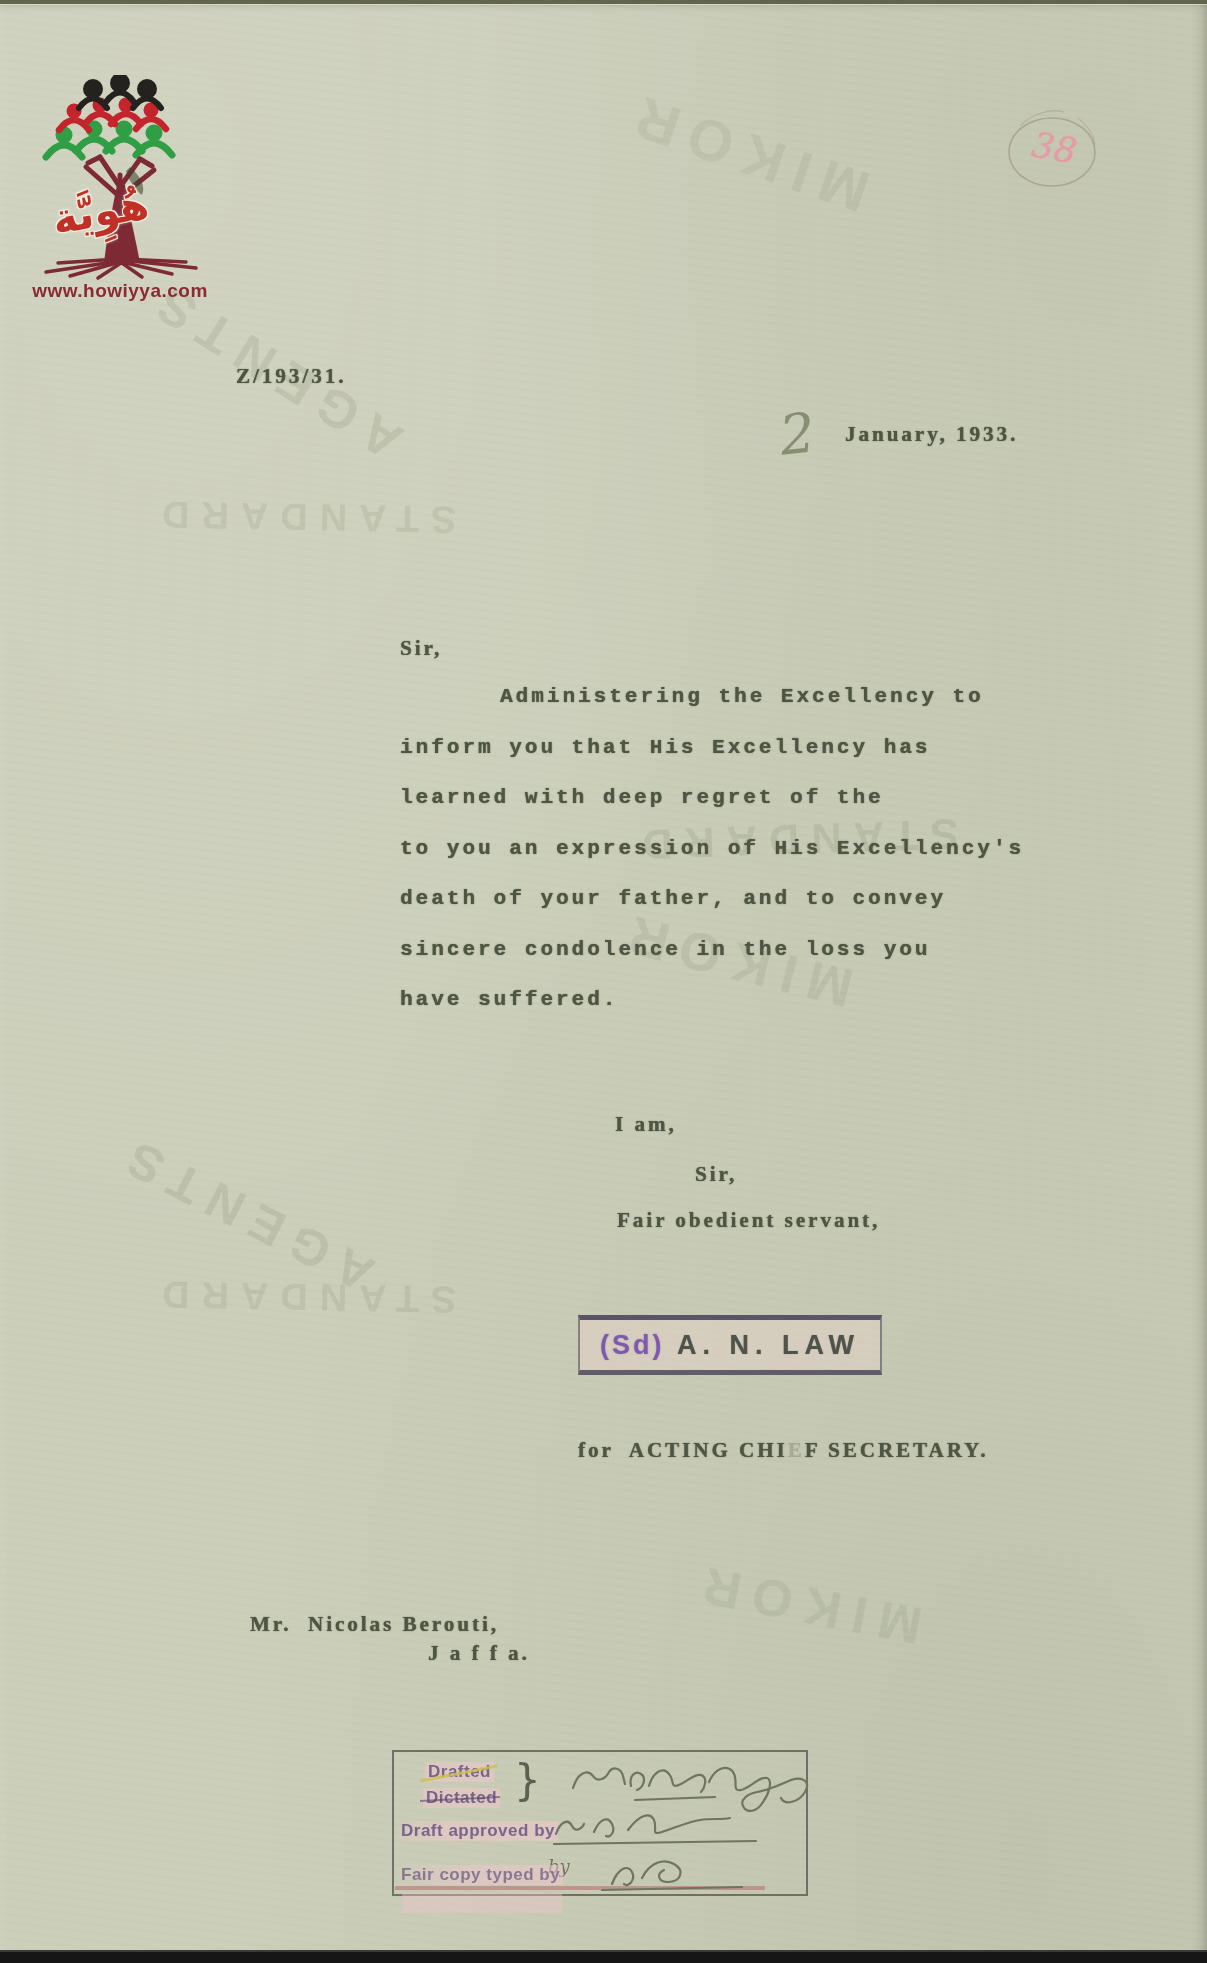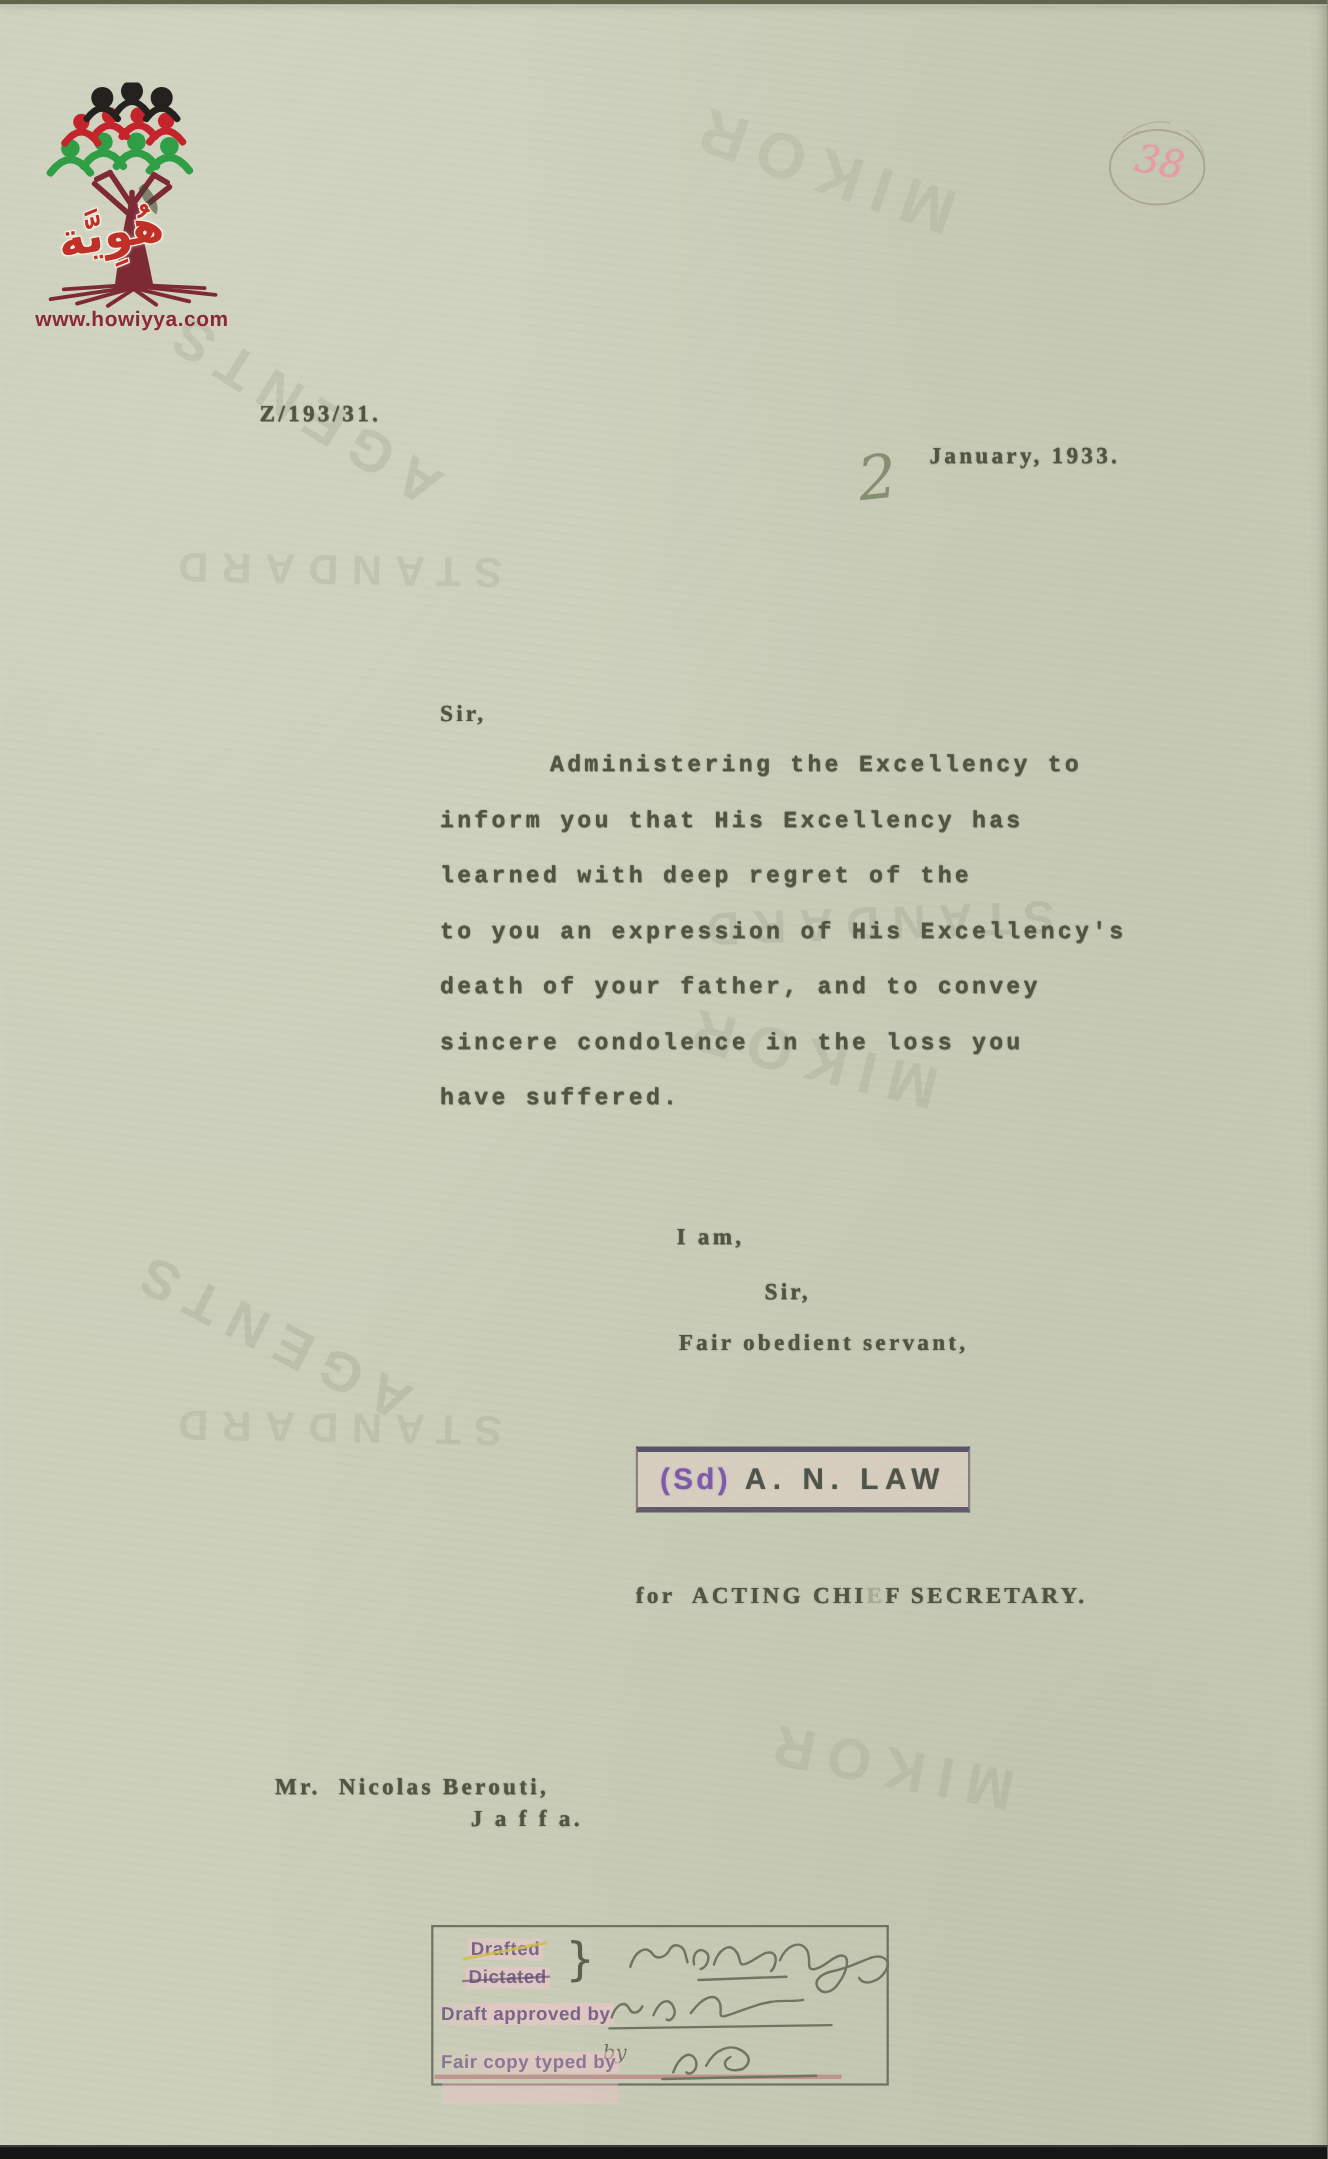--- a/index.html
+++ b/index.html
@@ -137,21 +137,21 @@
       <ellipse cx="54" cy="48" rx="43" ry="34" fill="none" stroke="rgba(148,136,116,.55)" stroke-width="1.6"></ellipse>
       <path d="M22,22 C34,10 52,4 66,8" fill="none" stroke="rgba(148,136,116,.35)" stroke-width="1.3"></path>
       <path d="M80,14 C90,22 96,30 97,40" fill="none" stroke="rgba(148,136,116,.30)" stroke-width="1.2"></path>
     </svg>
     <div class="abs" style="left:34px;top:24px;font-size:35px;color:#e59aa6;font-family:'DejaVu Serif',serif;font-style:italic;transform:rotate(10deg);text-shadow:0 0 1px rgba(229,154,166,.8);">38</div>
   </div>
 
   <div class="tw" style="left:236px;top:364px;">Z/193/31.</div>
 
   <div class="abs" style="left:780px;top:402px;font-size:55px;color:rgba(128,136,108,.9);font-family:'DejaVu Serif',serif;font-style:italic;transform:rotate(-6deg);">2</div>
-  <div class="tw" style="left:845px;top:402px;">January, 1933.</div>
+  <div class="tw" style="left:845px;top:422px;">January, 1933.</div>
 
   <div class="tw" style="left:400px;top:636px;">Sir,</div>
 
   <div id="body-lines">
     <div class="bl">Administering the Excellency to</div>
     <div class="bl">inform you that His Excellency has</div>
     <div class="bl">learned with deep regret of the</div>
     <div class="bl">to you an expression of His Excellency's</div>
     <div class="bl">death of your father, and to convey</div>
     <div class="bl">sincere condolence in the loss you</div>

